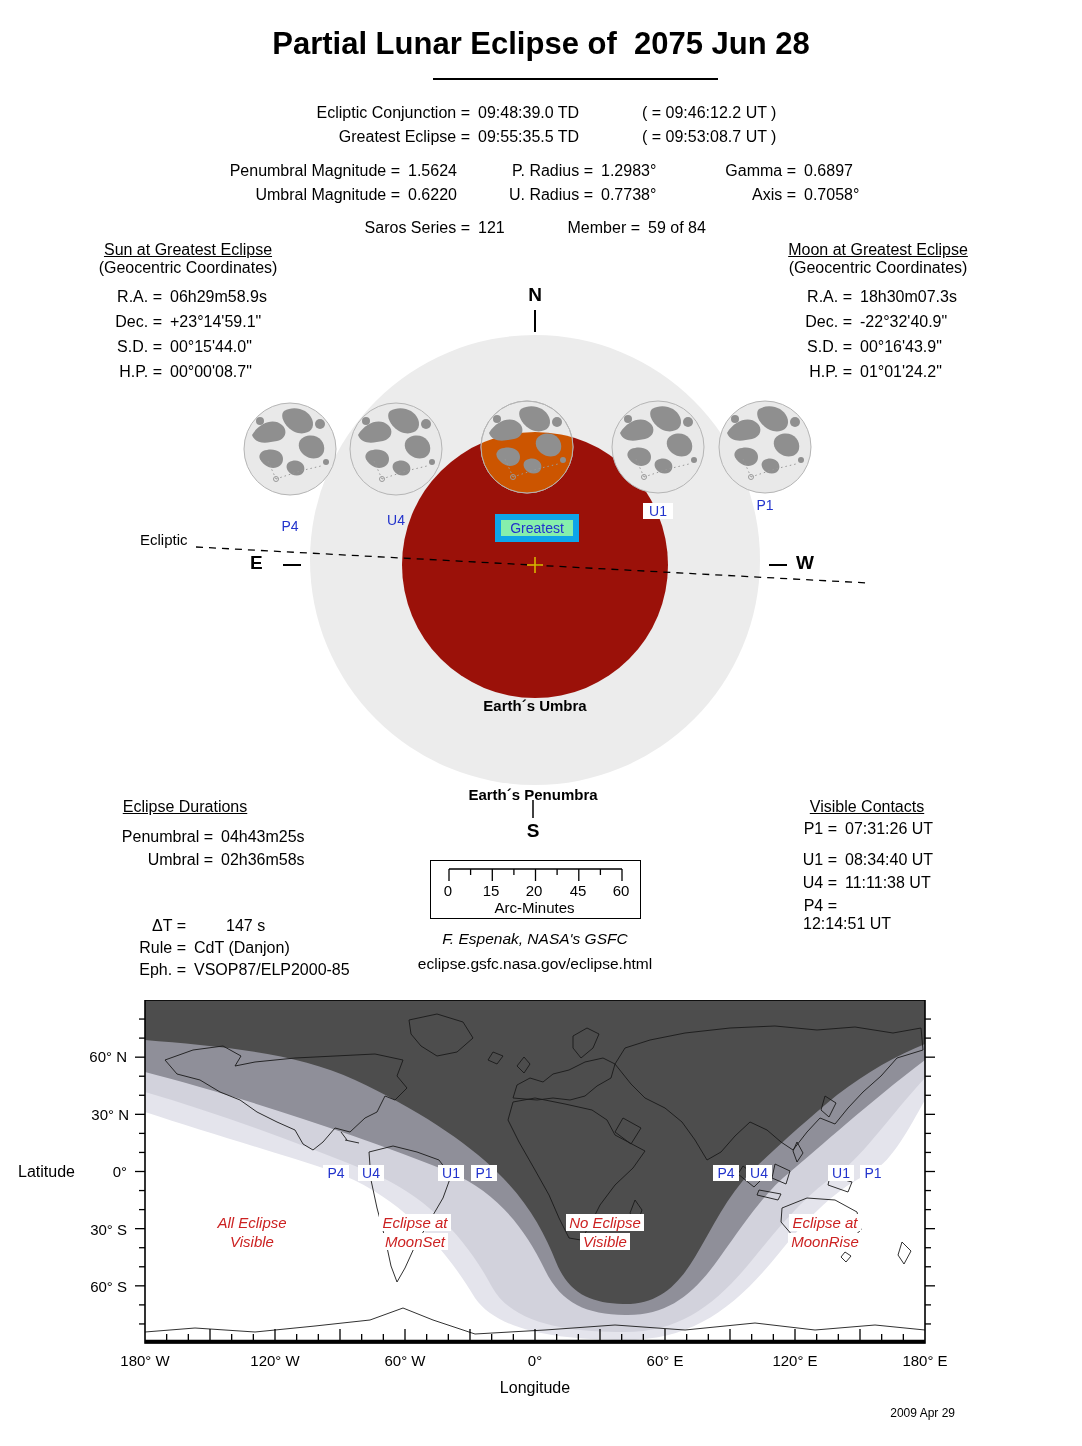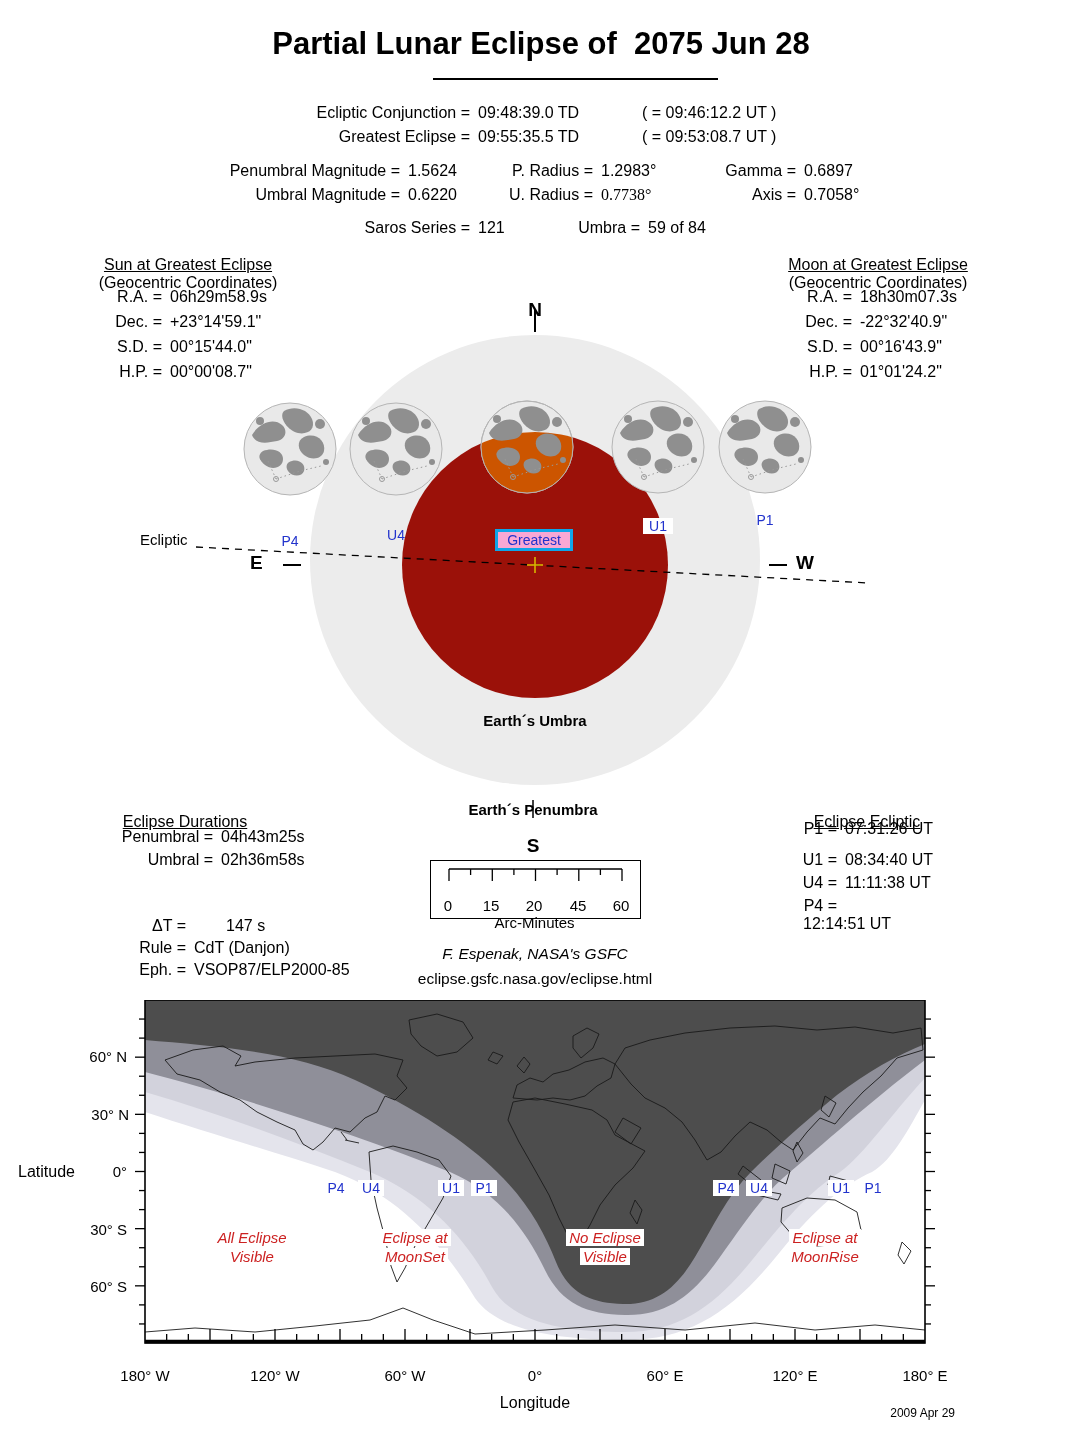--- a/index.html
+++ b/index.html
@@ -3,21 +3,21 @@
 <meta charset="utf-8">
 <style>
   html,body{margin:0;padding:0;background:#fff;}
   #page{position:relative;width:1082px;height:1446px;background:#fff;overflow:hidden;
         font-family:"Liberation Sans","DejaVu Sans",sans-serif;color:#000;}
   .abs{position:absolute;}
   .row{position:absolute;display:flex;font-size:16px;white-space:pre;}
   .lbl{display:inline-block;text-align:right;}
   .val{display:inline-block;text-align:left;padding-left:8px;}
   .ul{text-decoration:underline;}
-  .ctr{text-align:center;margin-top:15px;}
+  .ctr{text-align:center;}
   .b{font-weight:bold;}
   .blue{color:#2233cc;}
   .red{color:#cc2222;font-style:italic;}
   .wbg{background:#fff;padding:0 3px;}
   .sm{font-size:14px;}
   svg{display:block;}
 </style>
 </head>
 <body>
 
@@ -42,28 +42,28 @@
     <span class="val" style="width:85px;">1.5624</span>
     <span class="lbl" style="width:100px;">P. Radius =</span>
     <span class="val" style="width:110px;">1.2983°</span>
     <span class="lbl" style="width:85px;">Gamma =</span>
     <span class="val">0.6897</span>
   </div>
   <div class="row" style="left:150px;top:186px;">
     <span class="lbl" style="width:250px;">Umbral Magnitude =</span>
     <span class="val" style="width:85px;">0.6220</span>
     <span class="lbl" style="width:100px;">U. Radius =</span>
-    <span class="val" style="width:110px;font-family:Liberation Serif, serif;">0.7738°</span>
+    <span class="val" style="width:110px;">0.7738°</span>
     <span class="lbl" style="width:85px;">Axis =</span>
     <span class="val">0.7058°</span>
   </div>
   <div class="row" style="left:350px;top:219px;">
     <span class="lbl" style="width:120px;">Saros Series =</span>
     <span class="val" style="width:72px;">121</span>
-    <span class="lbl" style="width:90px;">Umbra =</span>
+    <span class="lbl" style="width:90px;">Member =</span>
     <span class="val">59 of 84</span>
   </div>
 
   <div class="abs ctr" style="left:58px;top:241px;width:260px;font-size:16px;">
     <span class="ul">Sun at Greatest Eclipse</span><br>
     <span>(Geocentric Coordinates)</span>
   </div>
   <div class="row" style="left:96px;top:288px;"><span class="lbl" style="width:66px;">R.A. =</span><span class="val">06h29m58.9s</span></div>
   <div class="row" style="left:96px;top:313px;"><span class="lbl" style="width:66px;">Dec. =</span><span class="val">+23°14'59.1"</span></div>
   <div class="row" style="left:96px;top:338px;"><span class="lbl" style="width:66px;">S.D. =</span><span class="val">00°15'44.0"</span></div>
@@ -150,36 +150,36 @@
     </g>
   </svg>
 
   <div class="abs b ctr" style="left:515px;top:284px;width:40px;font-size:19px;">N</div>
   <div class="abs b" style="left:250px;top:552px;font-size:19px;">E</div>
   <div class="abs b" style="left:796px;top:552px;font-size:19px;">W</div>
   <div class="abs" style="left:140px;top:531px;font-size:15px;">Ecliptic</div>
 
   <div class="abs blue ctr sm" style="left:275px;top:518px;width:30px;">P4</div>
   <div class="abs blue ctr sm" style="left:381px;top:512px;width:30px;">U4</div>
-  <div class="abs blue ctr sm" style="left:495px;top:514px;width:72px;background:#f9a8d4;border:3px solid #0ea5e9;">Greatest</div>
+  <div class="abs blue ctr sm" style="left:495px;top:514px;width:72px;background:#86efac;border:6px solid #0ea5e9;">Greatest</div>
   <div class="abs blue ctr sm" style="left:643px;top:503px;width:30px;background:#fff;">U1</div>
   <div class="abs blue ctr sm" style="left:750px;top:497px;width:30px;">P1</div>
 
   <div class="abs b ctr" style="left:435px;top:697px;width:200px;font-size:15px;">Earth´s Umbra</div>
   <div class="abs b ctr" style="left:433px;top:786px;width:200px;font-size:15px;">Earth´s Penumbra</div>
   <div class="abs b ctr" style="left:513px;top:820px;width:40px;font-size:19px;">S</div>
 
   <div class="abs ctr" style="left:90px;top:798px;width:190px;font-size:16px;">
     <span class="ul">Eclipse Durations</span>
   </div>
   <div class="row" style="left:95px;top:828px;"><span class="lbl" style="width:118px;">Penumbral =</span><span class="val">04h43m25s</span></div>
   <div class="row" style="left:95px;top:851px;"><span class="lbl" style="width:118px;">Umbral =</span><span class="val">02h36m58s</span></div>
 
   <div class="abs ctr" style="left:772px;top:798px;width:190px;font-size:16px;">
-    <span class="ul">Eclipse Ecliptic</span>
+    <span class="ul">Visible Contacts</span>
   </div>
   <div class="row" style="left:795px;top:820px;"><span class="lbl" style="width:42px;">P1 =</span><span class="val">07:31:26 UT</span></div>
   <div class="row" style="left:795px;top:851px;"><span class="lbl" style="width:42px;">U1 =</span><span class="val">08:34:40 UT</span></div>
   <div class="row" style="left:795px;top:874px;"><span class="lbl" style="width:42px;">U4 =</span><span class="val">11:11:38 UT</span></div>
   <div class="row" style="left:795px;top:897px;flex-direction:column;"><span class="lbl" style="width:42px;">P4 =</span><span class="val">12:14:51 UT</span></div>
 
   <div class="row" style="left:108px;top:917px;"><span class="lbl" style="width:78px;">ΔT =</span><span class="val" style="padding-left:40px;">147 s</span></div>
   <div class="row" style="left:108px;top:939px;"><span class="lbl" style="width:78px;">Rule =</span><span class="val">CdT (Danjon)</span></div>
   <div class="row" style="left:108px;top:961px;"><span class="lbl" style="width:78px;">Eph. =</span><span class="val">VSOP87/ELP2000-85</span></div>
 

